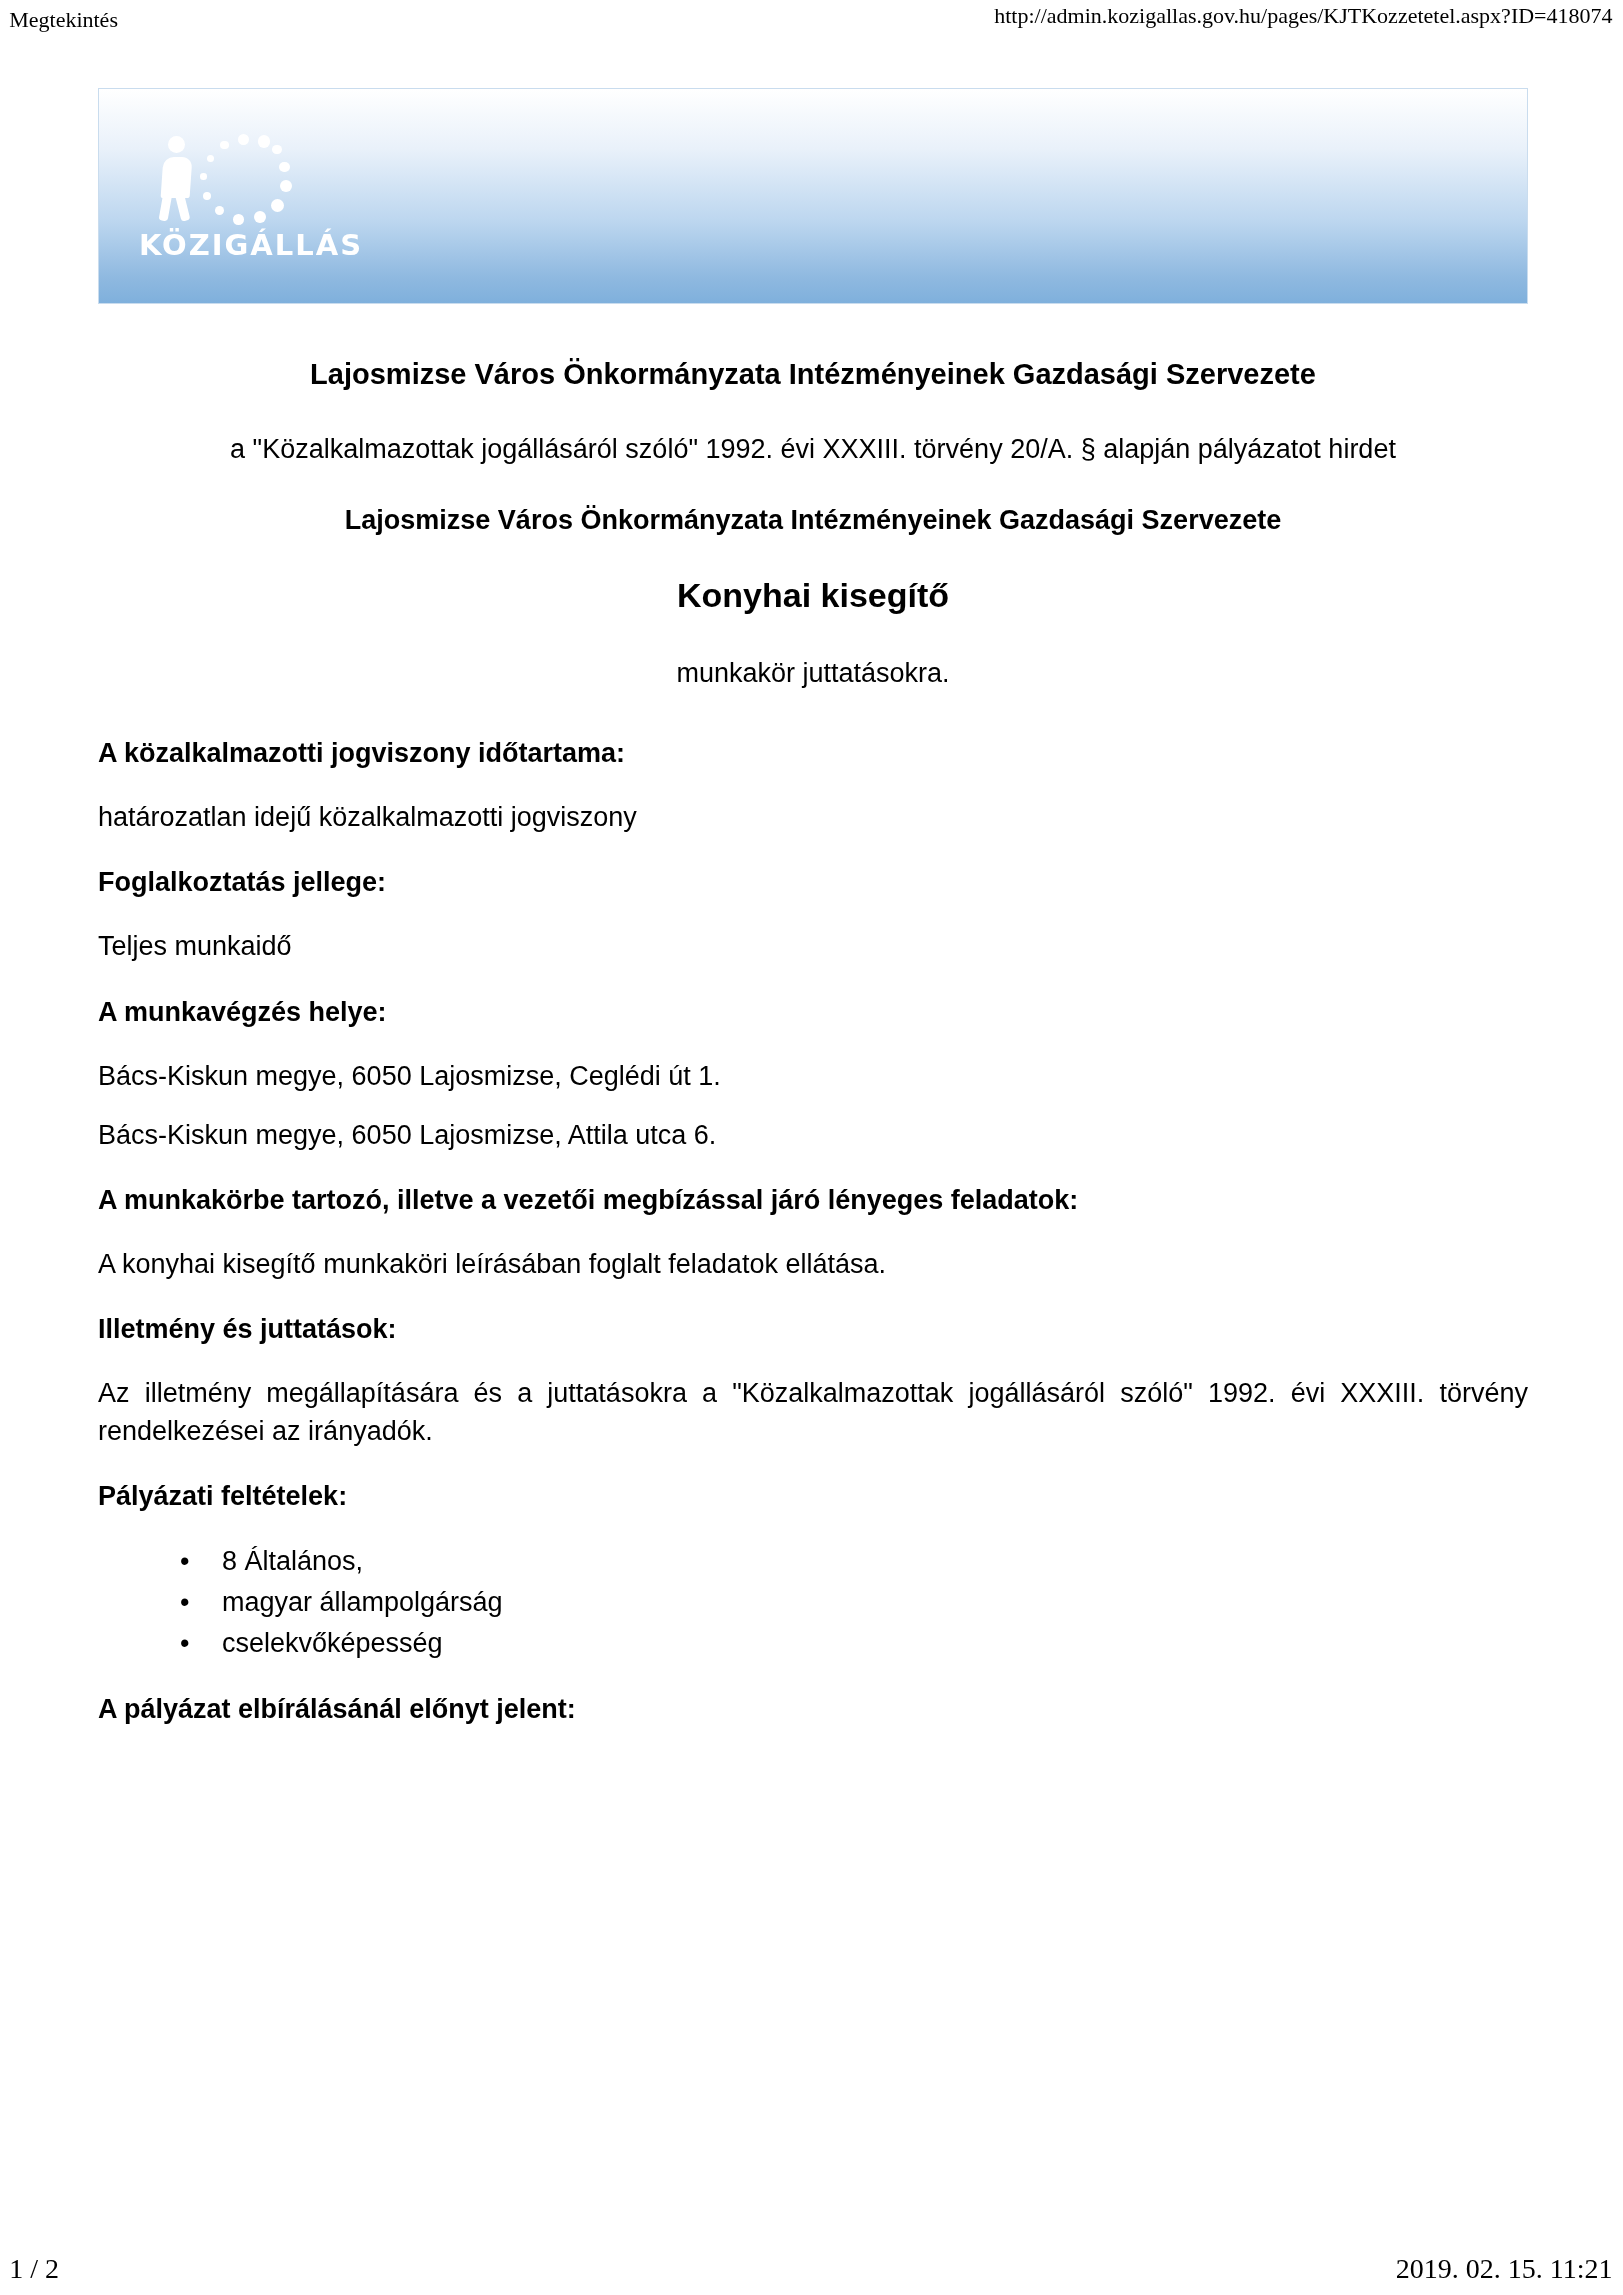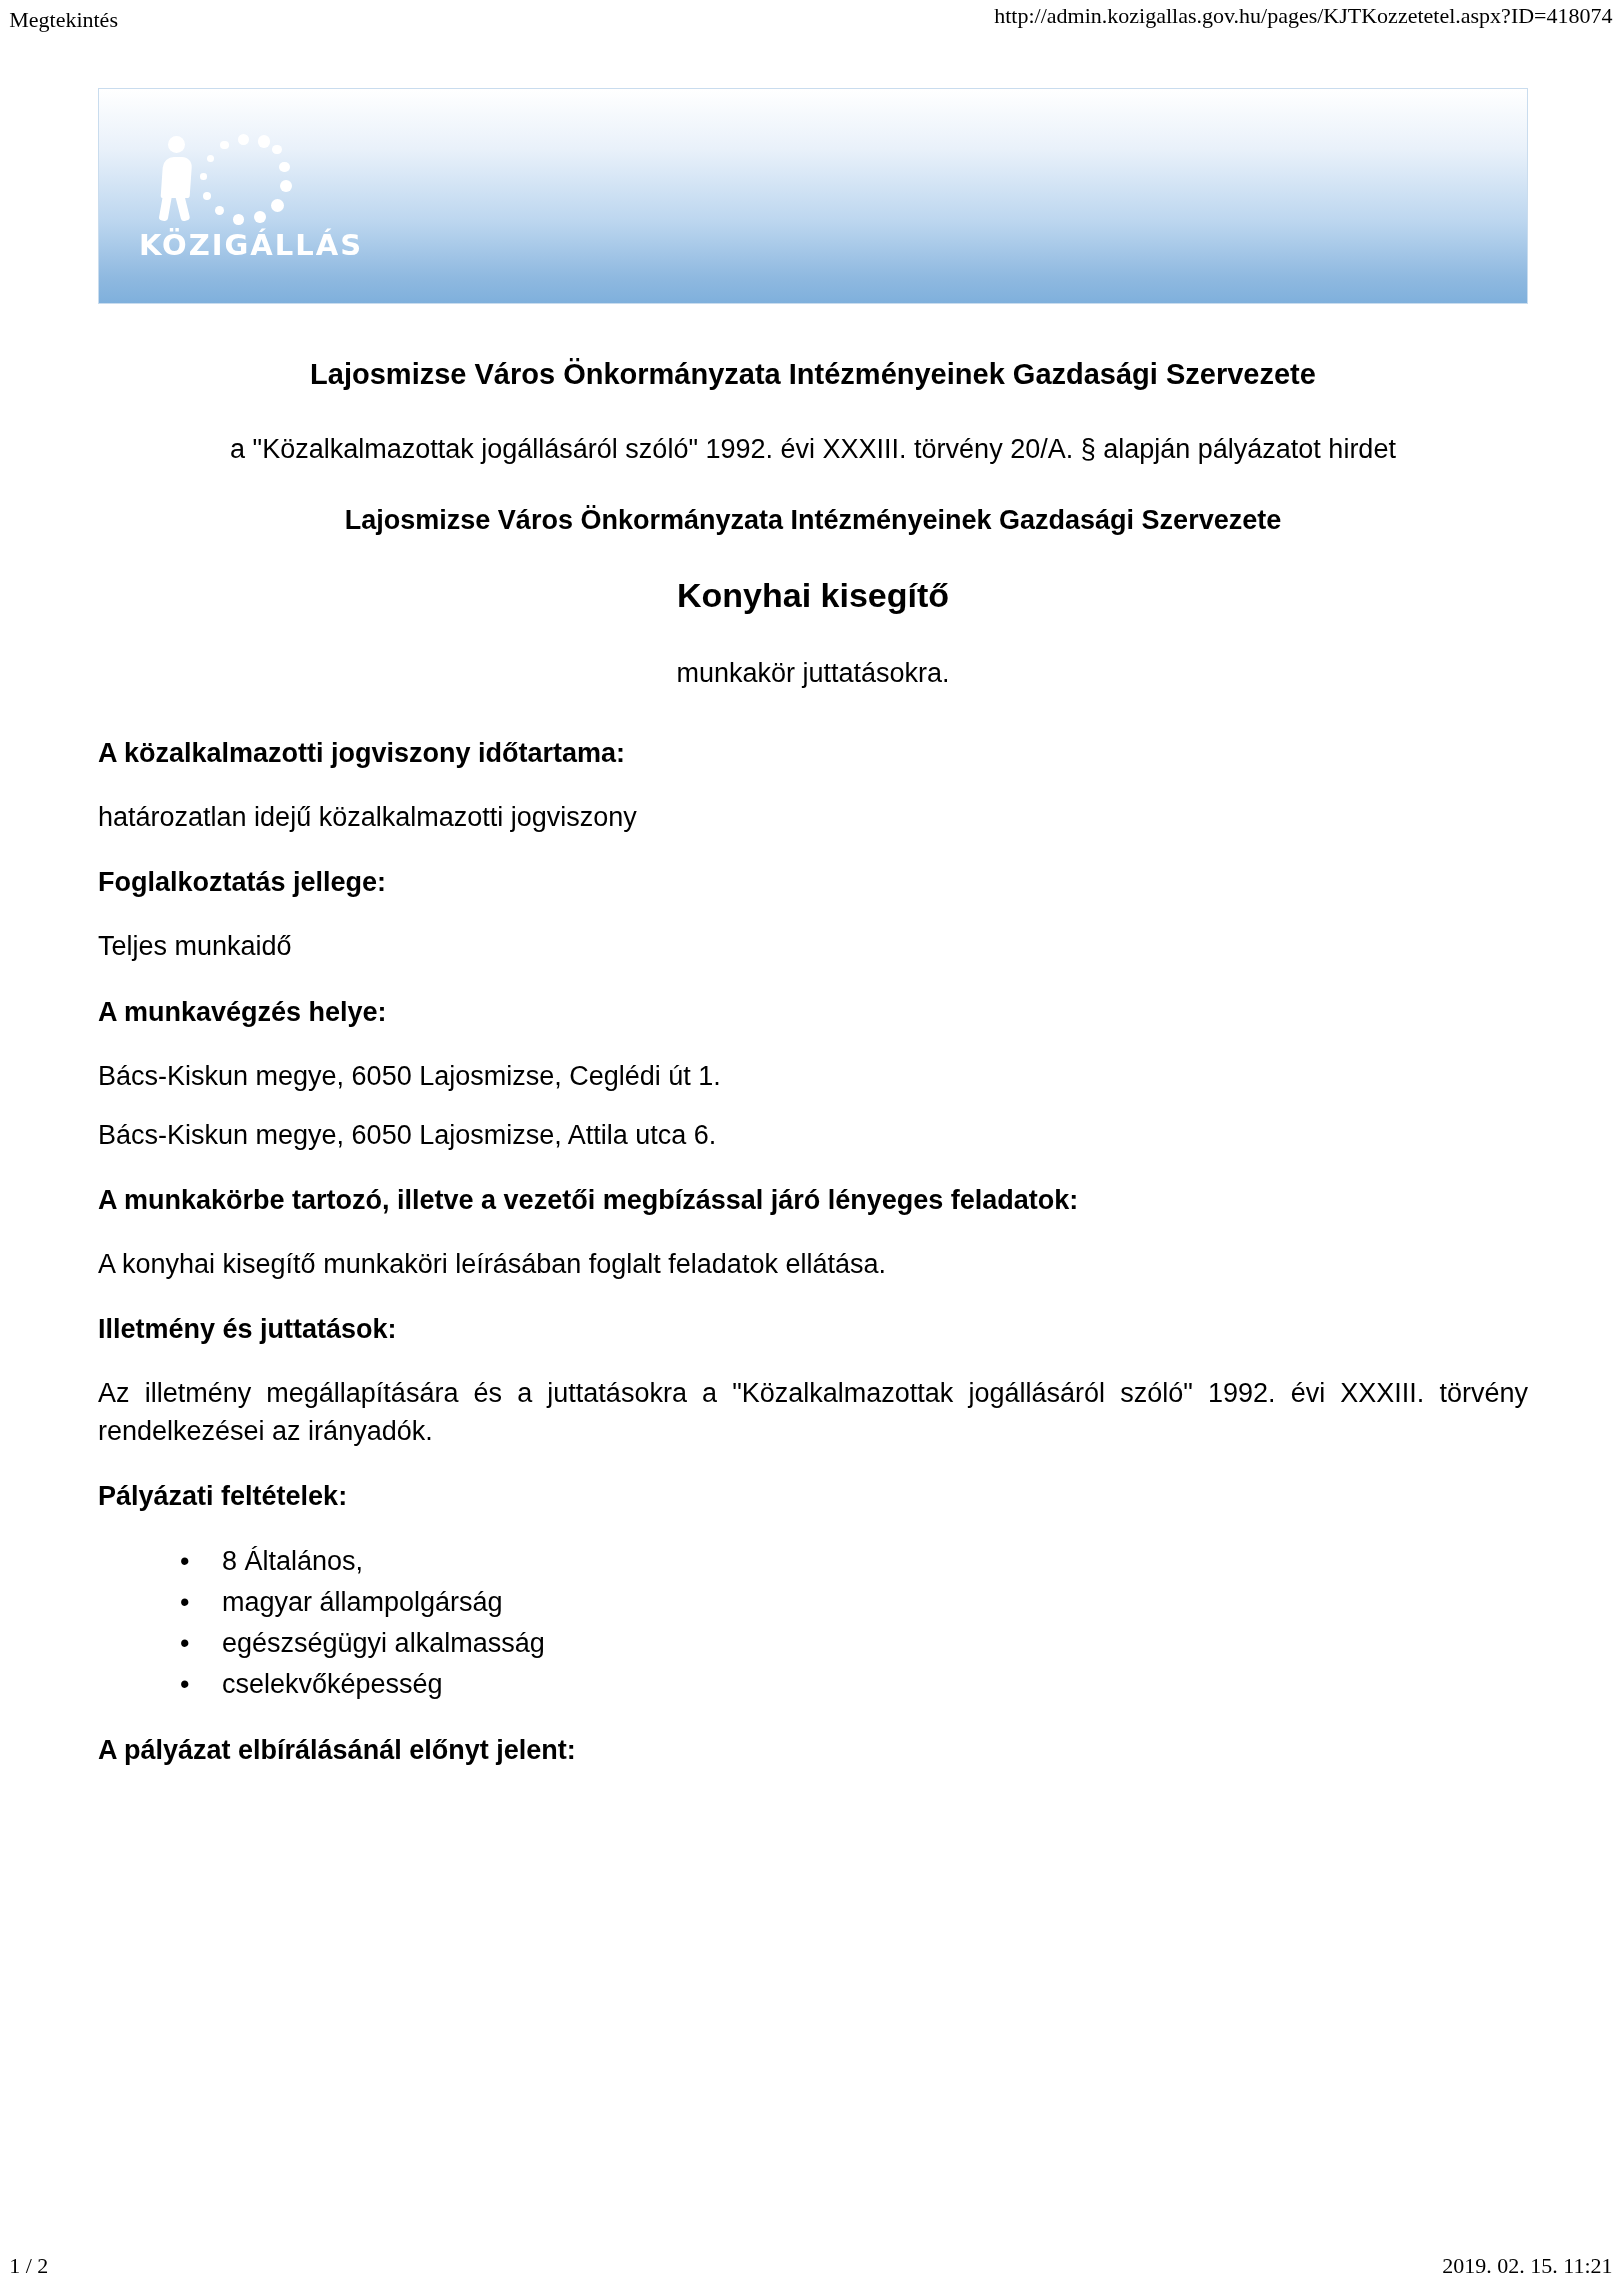--- a/index.html
+++ b/index.html
@@ -38,21 +38,21 @@
     top: 3px;
   }
 
   .print-footer {
     position: absolute;
     bottom: 9.2px;
     left: 0;
     width: 1623px;
     height: 33px;
     font-family: "Liberation Serif", serif;
-    font-size: 22px;
+    font-size: 28px;
     color: #000;
   }
   .print-footer .pf-left {
     position: absolute;
     left: 9.2px;
     top: 0;
   }
   .print-footer .pf-right {
     position: absolute;
     right: 10.5px;
@@ -290,21 +290,20 @@
     <div class="lbl">A munkakörbe tartozó, illetve a vezetői megbízással járó lényeges feladatok:</div>
     <div class="val">A konyhai kisegítő munkaköri leírásában foglalt feladatok ellátása.</div>
 
     <div class="lbl">Illetmény és juttatások:</div>
     <div class="val justify">Az illetmény megállapítására és a juttatásokra a "Közalkalmazottak jogállásáról szóló" 1992. évi XXXIII. törvény rendelkezései az irányadók.</div>
 
     <div class="lbl">Pályázati feltételek:</div>
     <ul class="bullets">
       <li>8 Általános,</li>
       <li>magyar állampolgárság</li>
-      <li>egészségügyi alkalmasság</li>
       <li>cselekvőképesség</li>
     </ul>
 
     <div class="lbl">A pályázat elbírálásánál előnyt jelent:</div>
 
   </div>
 </div>
 
 <div class="print-footer">
   <div class="pf-left">1 / 2</div>

